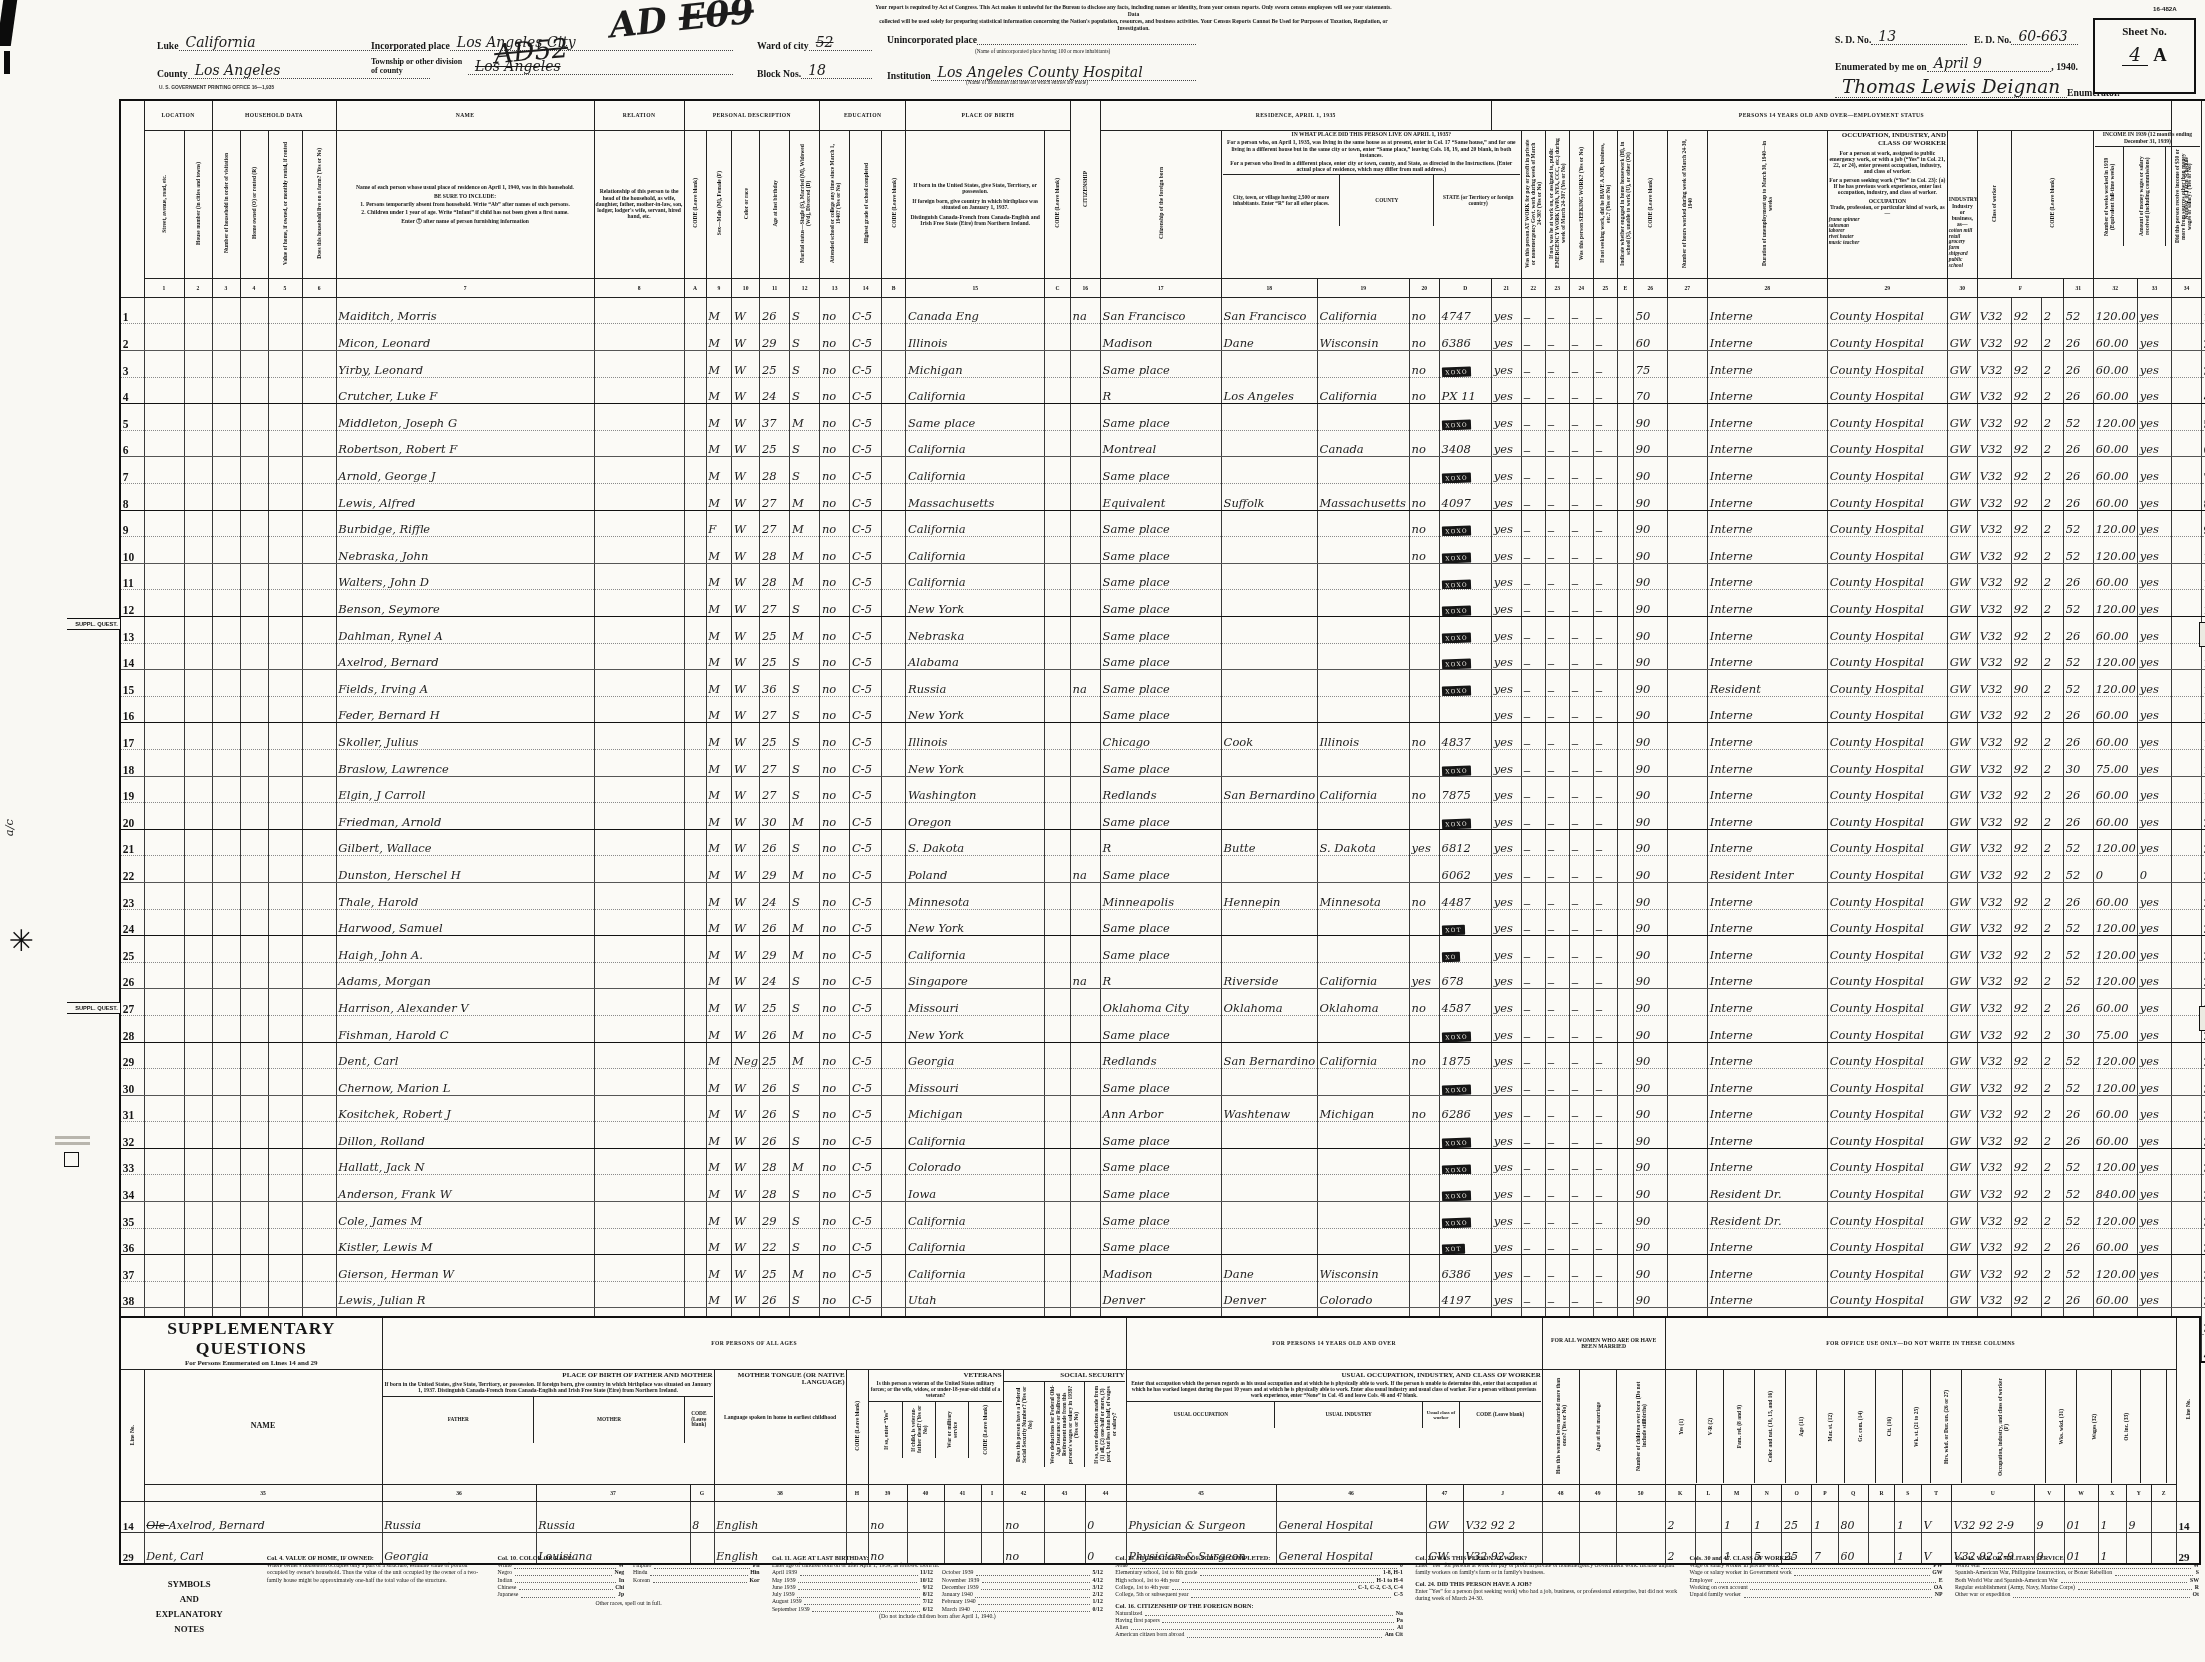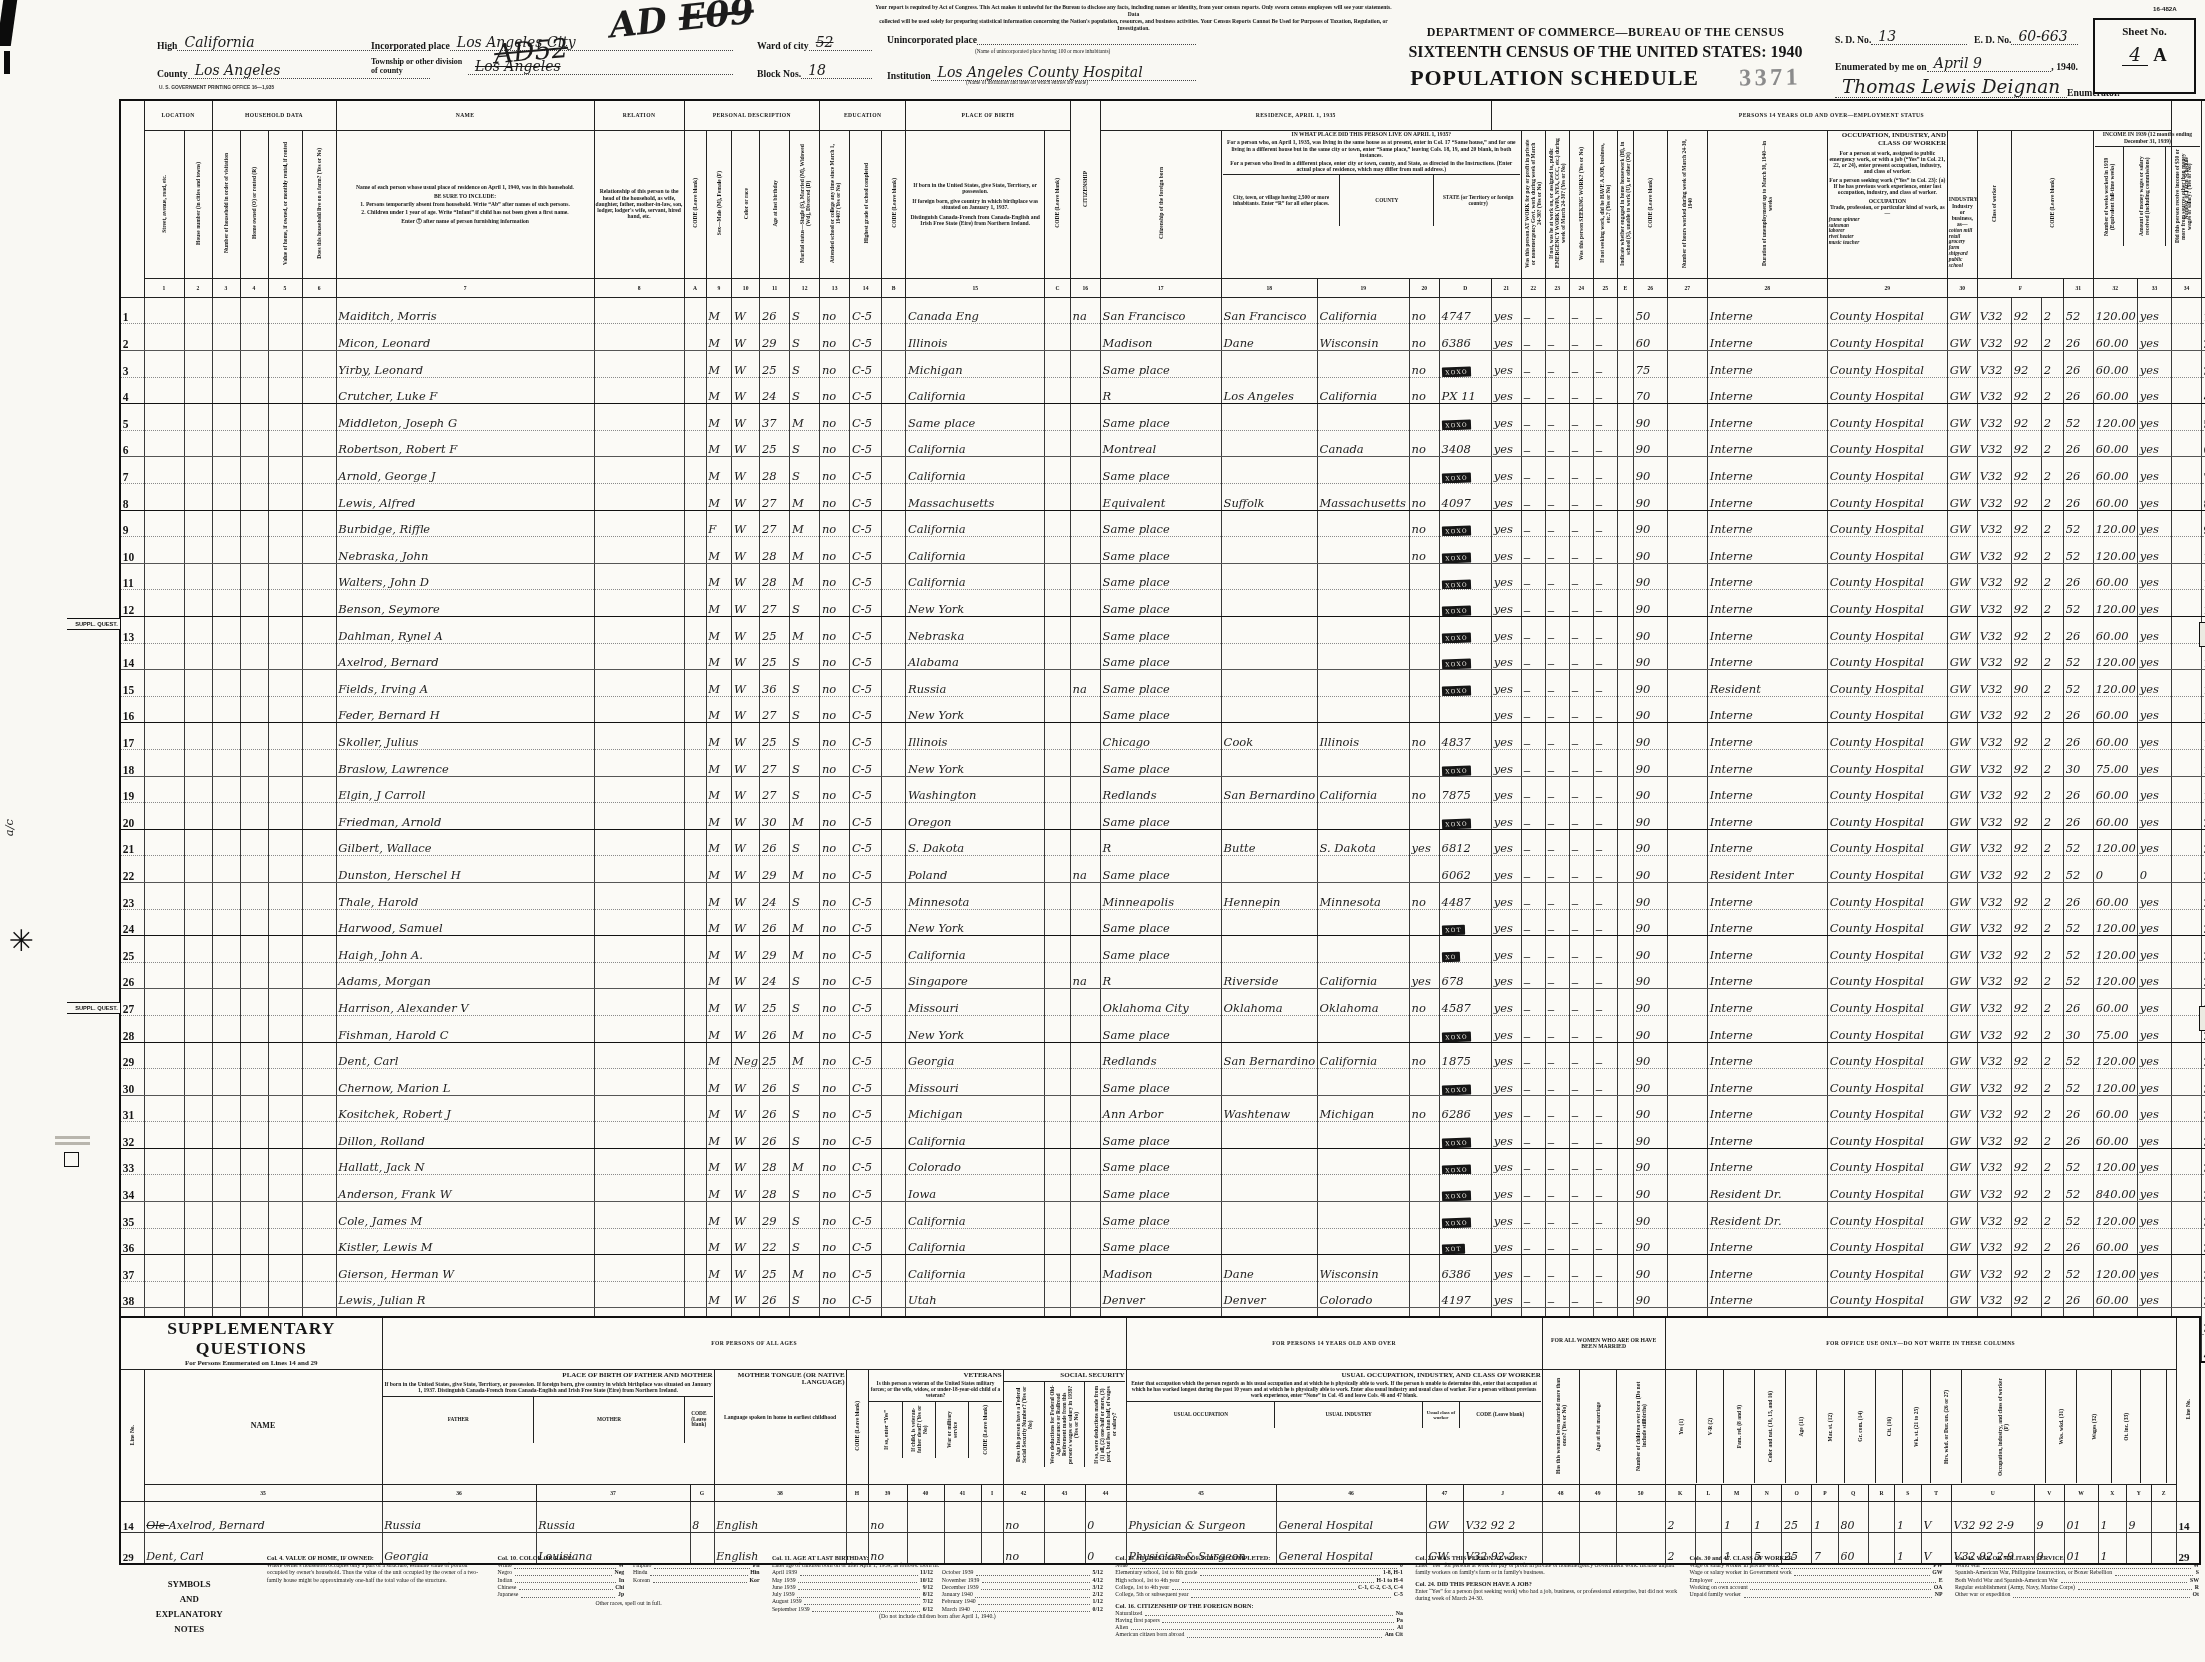--- a/index.html
+++ b/index.html
@@ -84,21 +84,21 @@
 
   <div class="abs hw scrawl" style="left:609px;top:-3.5px;"><span>AD </span><span class="strike">E09</span></div>
 
   <div class="legal" style="left:869px;top:4.4px;width:529px;">
     <div>Your report is required by Act of Congress.  This Act makes it unlawful for the Bureau to disclose any facts, including names or identity, from your census reports.  Only sworn census employees will see your statements.  Data</div>
     <div>collected will be used solely for preparing statistical information concerning the Nation's population, resources, and business activities.  Your Census Reports Cannot Be Used for Purposes of Taxation, Regulation, or Investigation.</div>
   </div>
   <div class="formno" style="left:2153px;top:5.3px;">16-482A</div>
 
   <div class="fldrow" style="left:157px;top:34px;width:273px;">
-    <span class="lbl">High</span>
+    <span class="lbl">Luke</span>
       <span class="fill hw">California</span>
   </div>
   <div class="fldrow" style="left:157px;top:62px;width:273px;">
     <span class="lbl">County</span>
       <span class="fill hw">Los Angeles</span>
   </div>
   <div class="gpo" style="left:159px;top:85px;">U. S. GOVERNMENT PRINTING OFFICE    16—1,935</div>
 
   <div class="fldrow" style="left:371px;top:34px;width:362px;">
     <span class="lbl">Incorporated place</span>
@@ -123,25 +123,20 @@
     <span class="lbl">Unincorporated place</span>
       <span class="fill hw"></span>
   </div>
   <div class="note" style="left:975px;top:48px;">(Name of unincorporated place having 100 or more inhabitants)</div>
   <div class="fldrow" style="left:887px;top:64px;width:309px;">
     <span class="lbl">Institution</span>
       <span class="fill hw">Los Angeles County Hospital</span>
   </div>
   <div class="note" style="left:966px;top:79px;">(Name of institution and lines on which entries are made)</div>
 
-  <div class="dept" style="left:1376px;top:25px;width:459px;">
-    <div class="d1">DEPARTMENT OF COMMERCE—BUREAU OF THE CENSUS</div>
-    <div class="d2">SIXTEENTH CENSUS OF THE UNITED STATES: 1940</div>
-    <div><span class="d3">POPULATION SCHEDULE</span><span class="stamp3371">3371</span></div>
-  </div>
 
   <div class="fldrow" style="left:1835px;top:28px;width:132px;">
     <span class="lbl">S. D. No.</span>
       <span class="fill hw">13</span>
   </div>
   <div class="fldrow" style="left:1974px;top:28px;width:104px;">
     <span class="lbl">E. D. No.</span>
       <span class="fill hw">60-663</span>
   </div>
   <div class="fldrow" style="left:1835px;top:55px;width:243px;">

